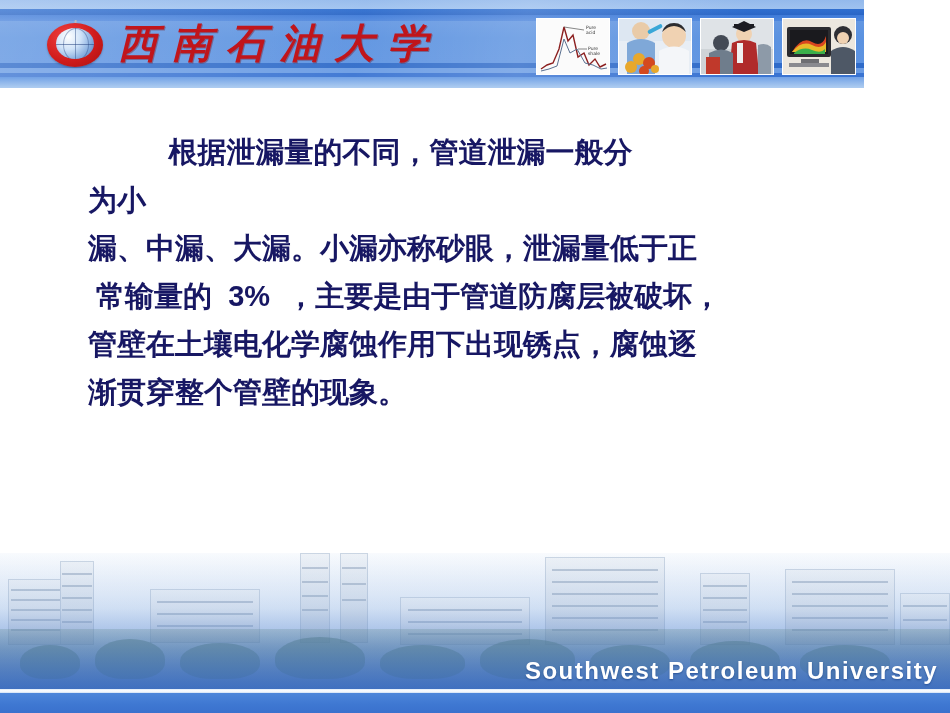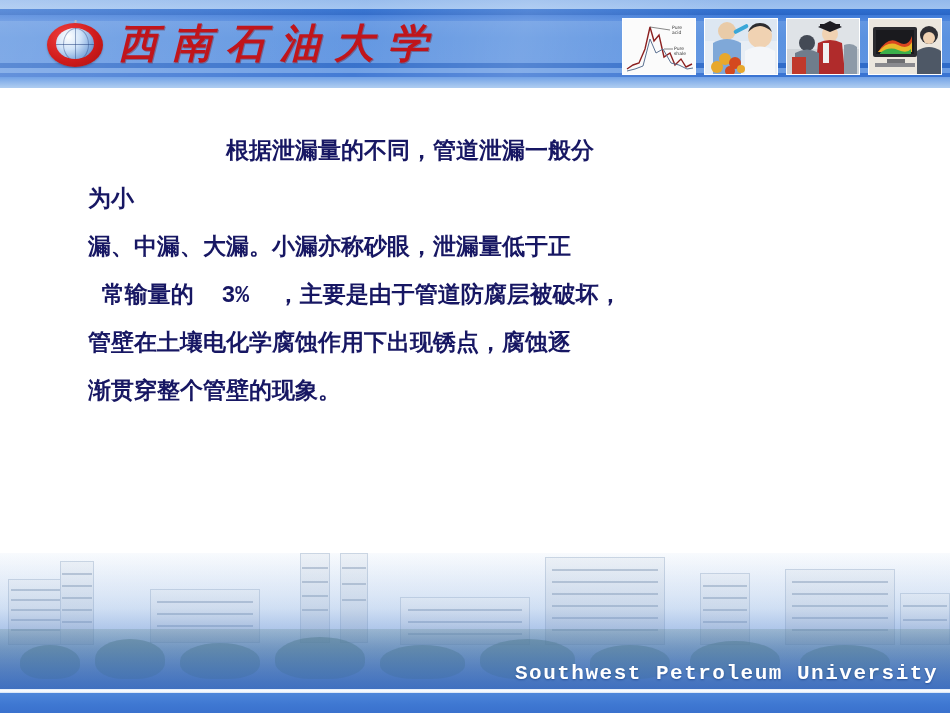--- a/index.html
+++ b/index.html
@@ -16,21 +16,21 @@
     width: 950px;
     height: 713px;
     overflow: hidden;
     background: #ffffff;
   }
 
   
   .header {
     position: absolute;
     left: 0; top: 0;
-    width: 950px;
+    width: 864px;
     height: 88px;
     overflow: hidden;
   }
   .hdr-band-a { position:absolute; left:0; top:0;  width:950px; height:9px;
                 background: linear-gradient(to bottom, #93b9ec 0%, #9fc2ef 100%); }
   .hdr-band-b { position:absolute; left:0; top:9px; width:950px; height:6px;
                 background: linear-gradient(to bottom, #2f6fd0 0%, #2a66c6 100%); }
   .hdr-band-c { position:absolute; left:0; top:15px; width:950px; height:6px;
                 background: linear-gradient(to bottom, #3e7ad8 0%, #4f87dd 100%); }
   .hdr-main   { position:absolute; left:0; top:21px; width:950px; height:42px;
@@ -120,22 +120,22 @@
   }
 
   
   .content {
     position: absolute;
     left: 88px; top: 128px;
     width: 800px;
   }
   .para {
     color: #171763;
-    font-family: Liberation Mono, monospace;
-    font-size: 23px;
+    font-family: Liberation Sans, sans-serif;
+    font-size: 29px;
     line-height: 48px;
     font-weight: bold;
     white-space: pre-wrap;
     letter-spacing: 0px;
   }
   .para.p1 { margin: 0; }
   .para.p2 { margin: 8px 0 0 0; }
 
   
   .footer {
@@ -186,22 +186,22 @@
   }
   .footer-bar {
     position: absolute;
     left: 0; bottom: 0;
     width: 950px; height: 20px;
     background: linear-gradient(to bottom, #4d86da 0%, #3f78d2 55%, #3a71cd 100%);
   }
   .footer-text {
     position: absolute;
     right: 12px; bottom: 28px;
-    font-family: Liberation Mono, monospace;
-    font-size: 21px;
+    font-family: Liberation Sans, sans-serif;
+    font-size: 24px;
     font-weight: bold;
     letter-spacing: 1.5px;
     color: #ffffff;
     text-shadow: 0 1px 2px rgba(30,70,140,0.75);
     white-space: nowrap;
     margin-top: 32px;
   }
 </style>
 </head>
 <body>

